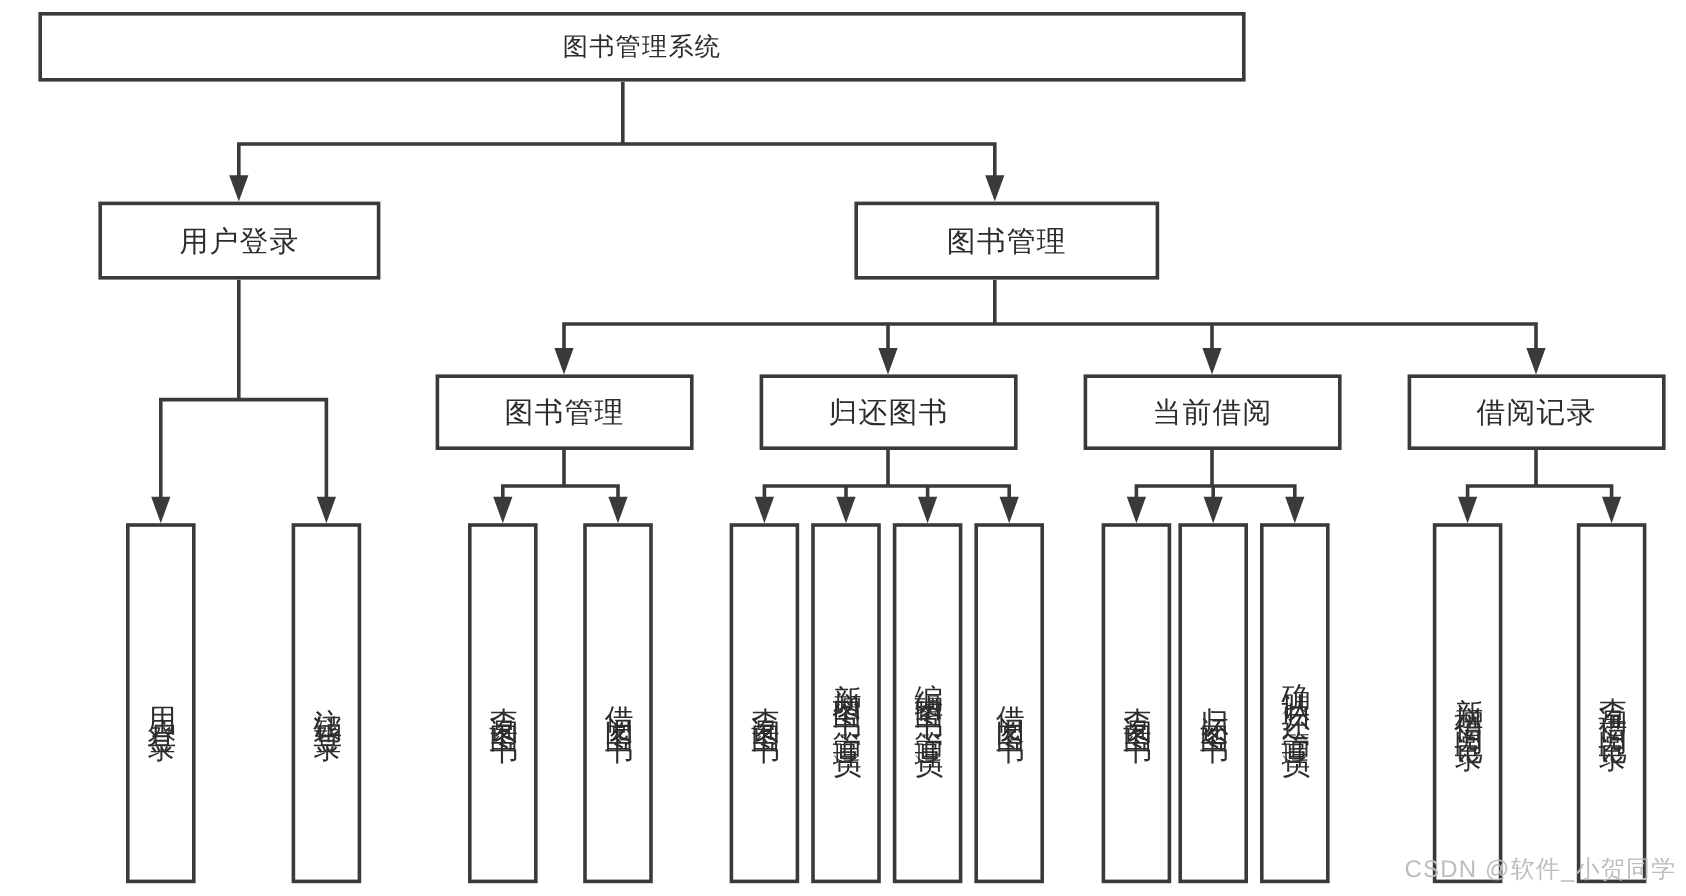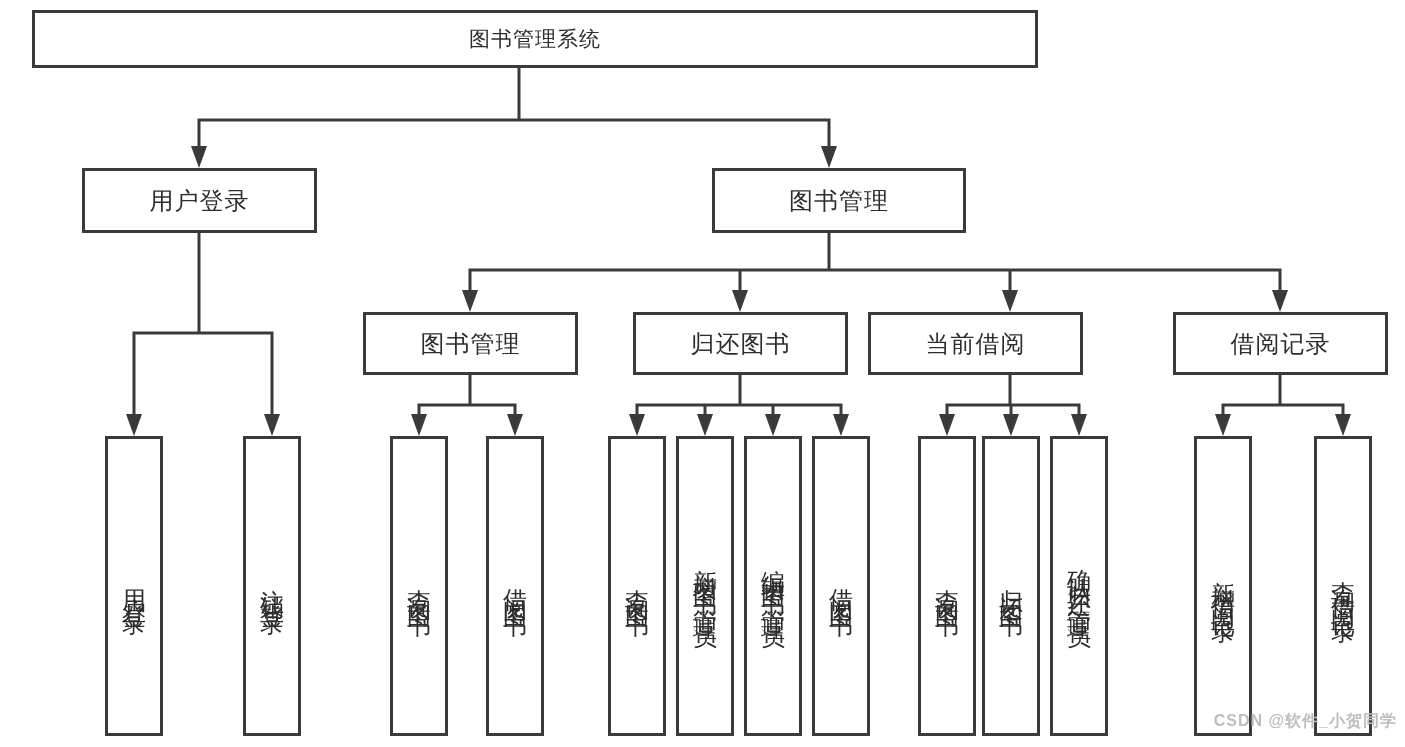--- a/index.html
+++ b/index.html
@@ -19,22 +19,22 @@
     text-align:center;
   }
   .node.root .h-label{font-size:21px; letter-spacing:1px;}
   .node.lvl .h-label{font-size:24px; letter-spacing:1px;}
   .h-label{white-space:nowrap;}
   .v-label{
     writing-mode:vertical-rl; text-orientation:mixed;
     font-size:24px; letter-spacing:8px; line-height:1; white-space:nowrap;
   }
   #watermark{
-    position:absolute; right:8px; top:711px; font-size:16px; color:var(--wm);
-    letter-spacing:1px; white-space:nowrap;font-weight:bold;
+    position:absolute; right:8px; top:711px; font-size:20px; color:var(--wm);
+    letter-spacing:1px; white-space:nowrap;
   }
 </style>
 </head>
 <body>
 
 <div id="canvas">
 
   <svg id="connectors" viewBox="0 0 1405 747" xmlns="http://www.w3.org/2000/svg">
 
     <g>
@@ -107,21 +107,21 @@
   <div class="node lvl" style="left:712px;top:168px;width:254px;height:65px">
     <span class="h-label">图书管理</span>
   </div>
 
   <div class="node lvl" style="left:363px;top:312px;width:215px;height:63px">
     <span class="h-label">图书管理</span>
   </div>
   <div class="node lvl" style="left:633px;top:312px;width:215px;height:63px">
     <span class="h-label">归还图书</span>
   </div>
-  <div class="node lvl" style="left:868px;top:312px;width:215px;height:63px">
+  <div class="node lvl" style="left:903px;top:312px;width:215px;height:63px">
     <span class="h-label">当前借阅</span>
   </div>
   <div class="node lvl" style="left:1173px;top:312px;width:215px;height:63px">
     <span class="h-label">借阅记录</span>
   </div>
 
   <div class="node leaf" style="left:105px;top:436px;width:58px;height:300px">
     <span class="v-label">用户登录</span>
   </div>
   <div class="node leaf" style="left:243px;top:436px;width:58px;height:300px">

